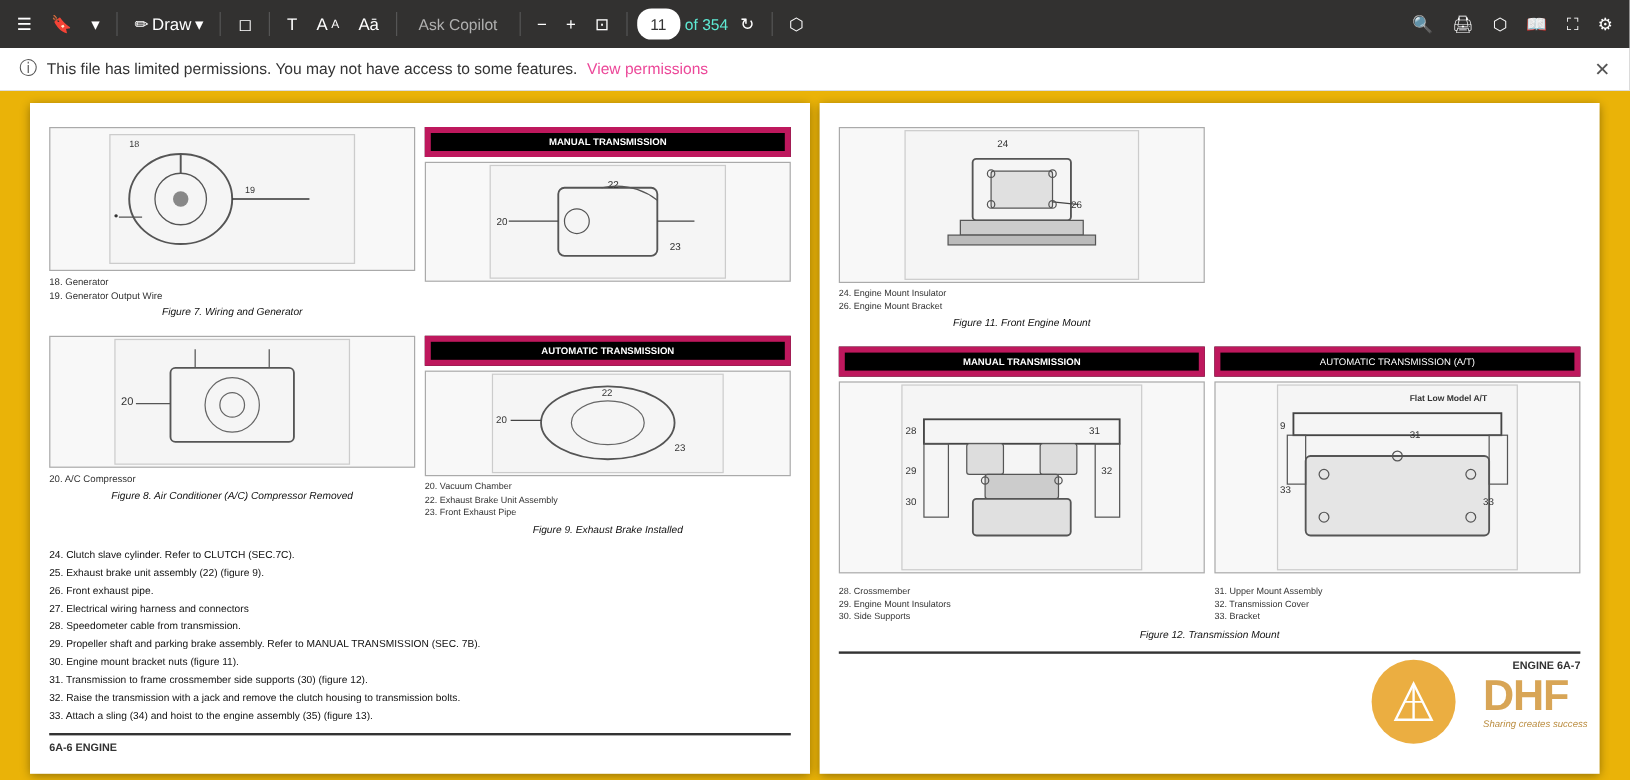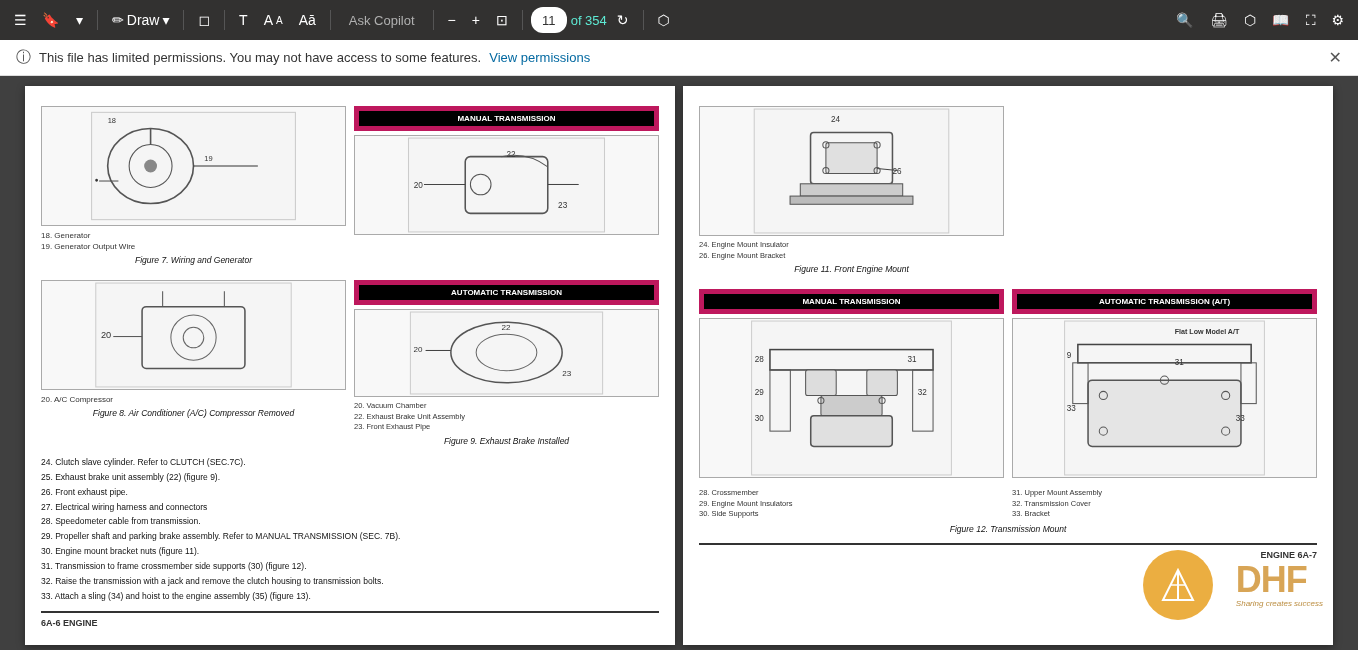--- a/index.html
+++ b/index.html
@@ -78,21 +78,21 @@
       color: #333;
       gap: 8px;
       position: relative;
       z-index: 9;
     }
     .permission-bar .info-icon {
       color: #555;
       font-size: 15px;
     }
     .permission-link {
-      color: #0369a1;
+      color: #ec4899;
       text-decoration: none;
       cursor: pointer;
     }
     .permission-close {
       margin-left: auto;
       background: none;
       border: none;
       cursor: pointer;
       font-size: 16px;
       color: #555;
@@ -108,21 +108,21 @@
       justify-content: center;
       padding: 0;
     }
 
     
     .pdf-container {
       width: 100%;
       height: 100%;
       overflow-y: auto;
       overflow-x: hidden;
-      background: #404040;
+      background: #eab308;
       display: flex;
       flex-direction: column;
       align-items: center;
       padding: 10px 0;
       gap: 10px;
     }
 
     
     .pdf-row {
       display: flex;
@@ -485,21 +485,21 @@
 
                 <rect x="60" y="95" width="80" height="30" rx="3" fill="#e0e0e0" stroke="#555" stroke-width="1.5"></rect>
 
                 <circle cx="70" cy="80" r="3" fill="none" stroke="#555" stroke-width="1"></circle>
                 <circle cx="130" cy="80" r="3" fill="none" stroke="#555" stroke-width="1"></circle>
               </svg>
             </div>
           </div>
 
           <div>
-            <div class="section-header" style="font-size:8px; font-weight:bold; text-align:center; background:#000; color:#fff; padding:2px; margin-bottom:2px;">AUTOMATIC TRANSMISSION (A/T)</div>
+            <div class="section-header" style="font-size:8px; font-weight:normal; text-align:center; background:#000; color:#fff; padding:2px; margin-bottom:2px;">AUTOMATIC TRANSMISSION (A/T)</div>
             <div class="diagram-box" style="height:160px;">
               <svg width="100%" height="100%" viewBox="0 0 200 155">
                 <rect x="2" y="2" width="196" height="151" fill="#f5f5f5" stroke="#ccc" stroke-width="1"></rect>
 
                 <rect x="15" y="25" width="170" height="18" fill="none" stroke="#444" stroke-width="1.5"></rect>
 
                 <rect x="25" y="60" width="150" height="65" rx="4" fill="#e5e5e5" stroke="#555" stroke-width="1.5"></rect>
 
                 <circle cx="40" cy="75" r="4" fill="none" stroke="#555" stroke-width="1"></circle>
                 <circle cx="160" cy="75" r="4" fill="none" stroke="#555" stroke-width="1"></circle>

